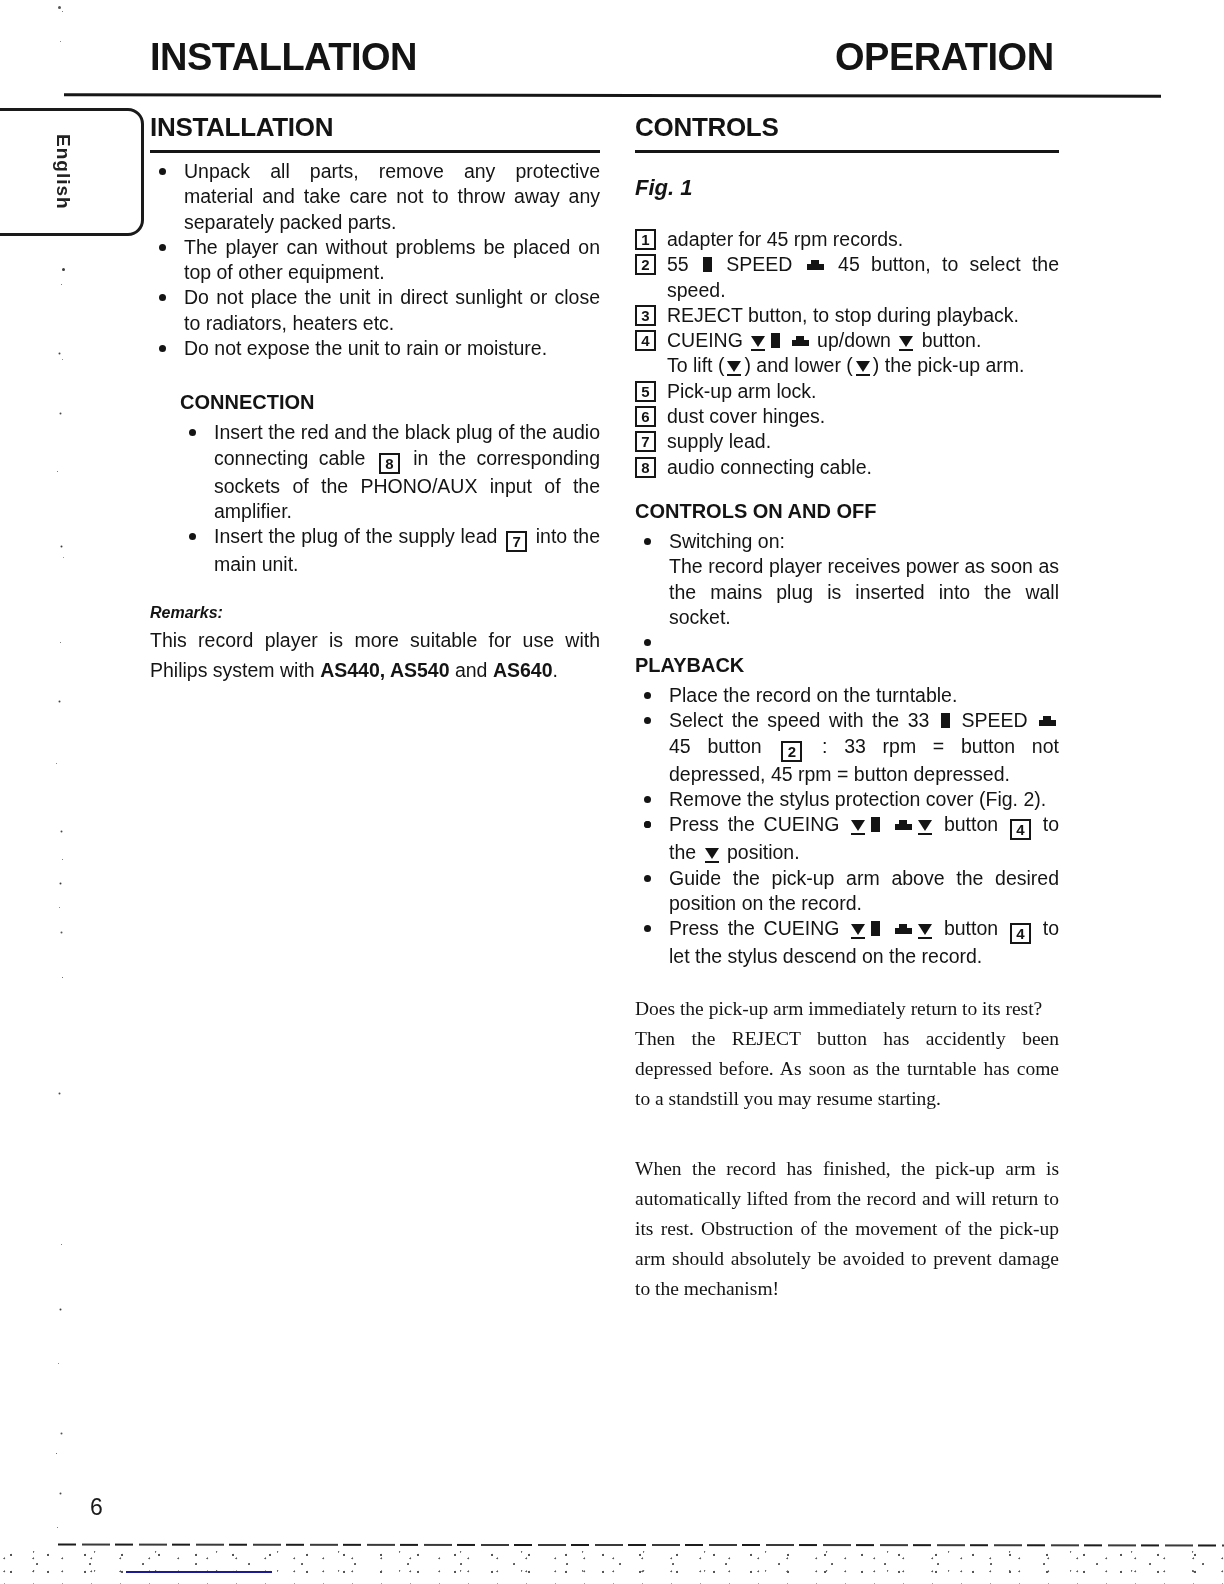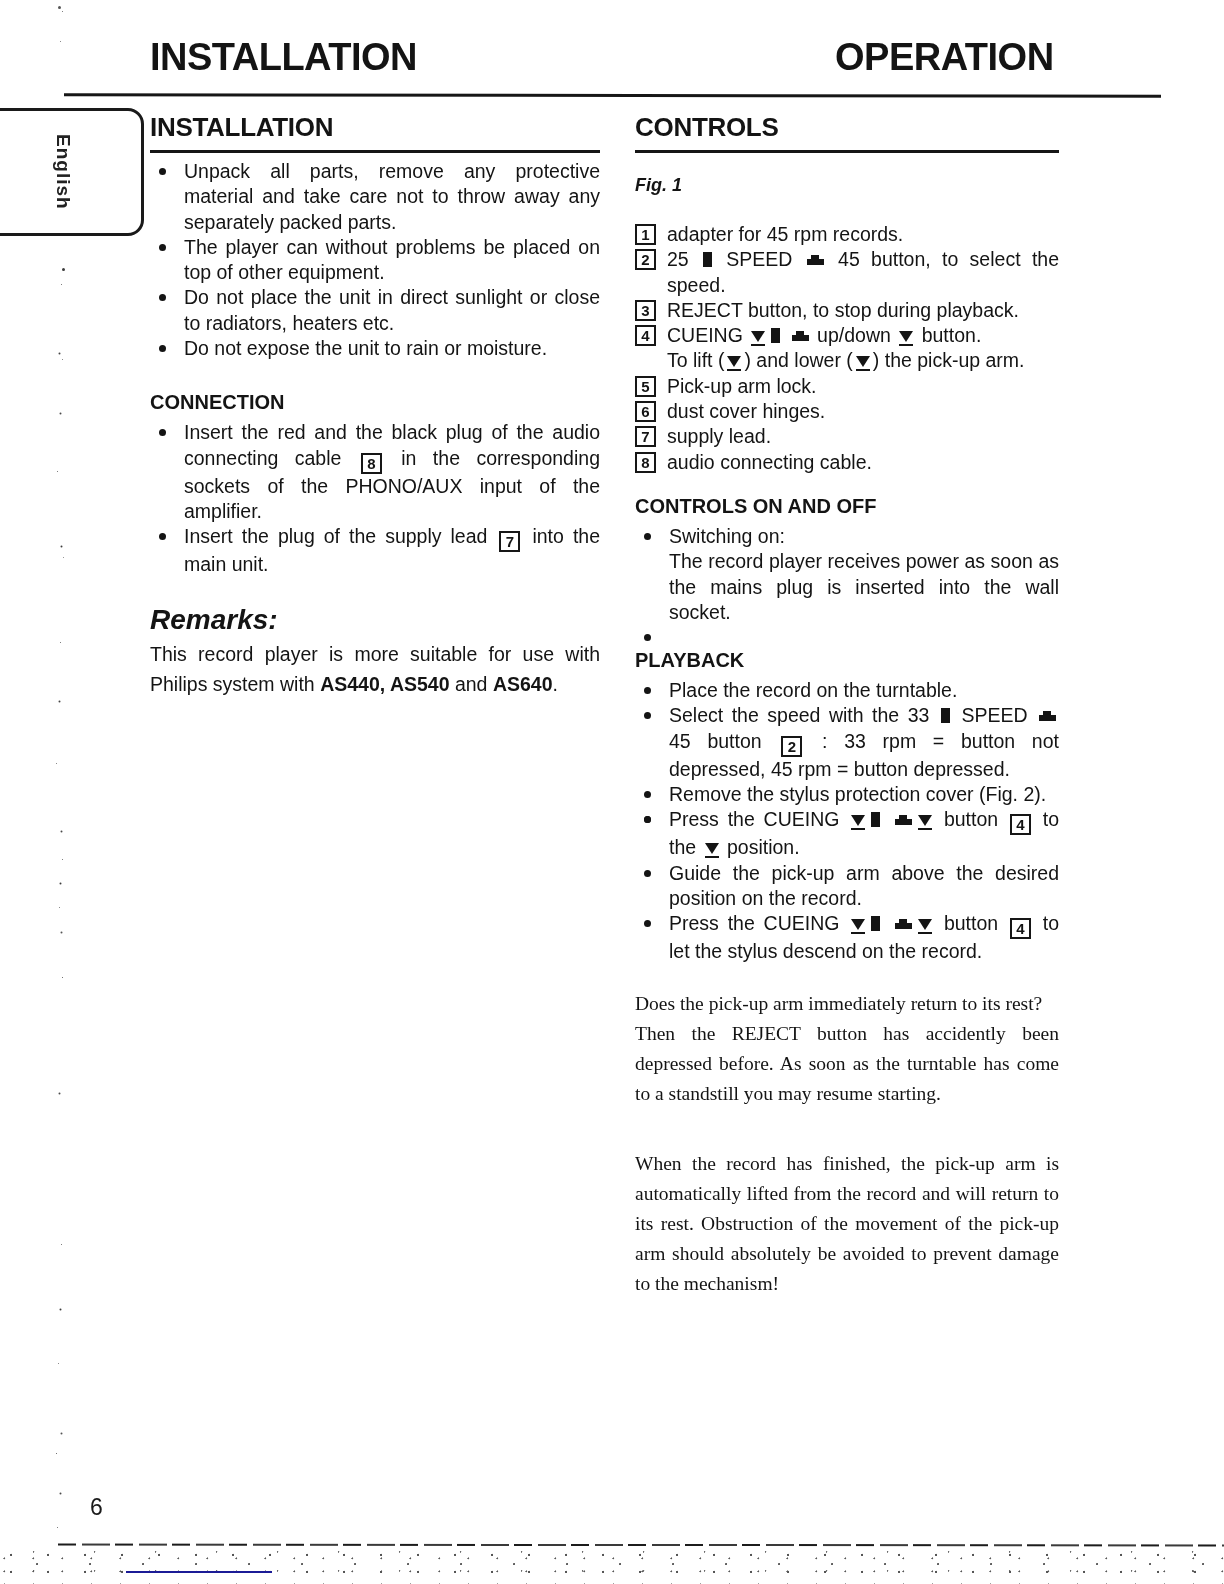--- a/index.html
+++ b/index.html
@@ -24,41 +24,41 @@
   }
   
   .col{position:absolute;top:112px;}
   .col-left{left:150px;width:450px;}
   .col-right{left:635px;width:424px;}
   h2.section{
     margin:0;font-size:26px;font-weight:bold;letter-spacing:-0.3px;
     padding-bottom:7px;border-bottom:3px solid #161616;
   }
   h3.sub{margin:0 0 3px 0;font-size:20px;font-weight:bold;}
-  .fig-label{margin-top:22px;font-size:18px;font-weight:bold;font-style:italic;}
+  .fig-label{margin-top:22px;font-size:22px;font-weight:bold;font-style:italic;}
   .body-txt{font-size:19.5px;line-height:30px;text-align:justify;}
   
   .bullets{margin-top:6px;}
   .b-item{position:relative;padding-left:34px;font-size:19.5px;line-height:25.3px;text-align:justify;}
   .b-item .dot{position:absolute;left:9px;top:9px;width:7px;height:7px;border-radius:50%;background:#141414;}
   
   .numlist{margin-top:26px;}
   .cn-item{display:flex;align-items:flex-start;font-size:19.5px;line-height:25.3px;}
   .cn-item .numbox{margin-right:11px;margin-top:2px;flex:0 0 auto;}
   .cn-item .itext{flex:1;text-align:justify;}
   .numbox{
     display:inline-flex;align-items:center;justify-content:center;
     min-width:21px;height:21px;box-sizing:border-box;border:2px solid #161616;
     font-size:15px;font-weight:bold;line-height:1;padding:0 2px;background:#fff;
   }
   .numbox.inline{vertical-align:-4px;margin:0 3px;}
   
-  .connection{margin-top:30px;}
+  .connection{margin-top:30px;margin-left:30px;}
   .remarks{margin-top:26px;}
-  .remarks-h{font-size:28px;font-weight:bold;font-style:italic;margin-bottom:3px;}
+  .remarks-h{font-size:16px;font-weight:bold;font-style:italic;margin-bottom:3px;}
   .switching{margin-top:20px;}
   .playback{margin-top:24px;}
   .notes{margin-top:24px;font-family:Liberation Serif, serif;}
   .para{white-space:pre-line;margin:0;}
   .para + .para{margin-top:40px;}
   
   .icon{display:inline-block;}
   .icon.tall-bar-icon{width:9px;height:15px;background:#141414;margin:0 3px;vertical-align:-1px;}
   .icon.low-bar-icon{position:relative;width:17px;height:6px;background:#141414;margin:0 3px;vertical-align:1px;}
   .icon.low-bar-icon::before{content:"";position:absolute;left:4px;top:-4px;width:8px;height:4px;background:#141414;}
@@ -167,21 +167,21 @@
     <h2 class="section">CONTROLS</h2>
     <div class="fig-label">Fig. 1</div>
     <div class="numlist">
 
     <div class="cn-item">
           <span class="numbox">1</span>
           <span class="itext"><span>adapter for 45 rpm records.</span></span>
         </div>
         <div class="cn-item">
           <span class="numbox">2</span>
-          <span class="itext"><span>25 </span><span class="icon tall-bar-icon"></span><span> SPEED </span><span class="icon low-bar-icon"></span><span> 45 button, to select the speed.</span></span>
+          <span class="itext"><span>55 </span><span class="icon tall-bar-icon"></span><span> SPEED </span><span class="icon low-bar-icon"></span><span> 45 button, to select the speed.</span></span>
         </div>
         <div class="cn-item">
           <span class="numbox">3</span>
           <span class="itext"><span>REJECT button, to stop during playback.</span></span>
         </div>
         <div class="cn-item">
           <span class="numbox">4</span>
           <span class="itext"><span>CUEING </span><span class="icon down-triangle-icon"></span><span class="icon tall-bar-icon"></span><span> </span><span class="icon low-bar-icon"></span><span> up/down </span><span class="icon down-triangle-icon"></span><span> button.</span><br><span>To lift (</span><span class="icon down-triangle-icon"></span><span>) and lower (</span><span class="icon down-triangle-icon"></span><span>) the pick-up arm.</span></span>
         </div>
         <div class="cn-item">

